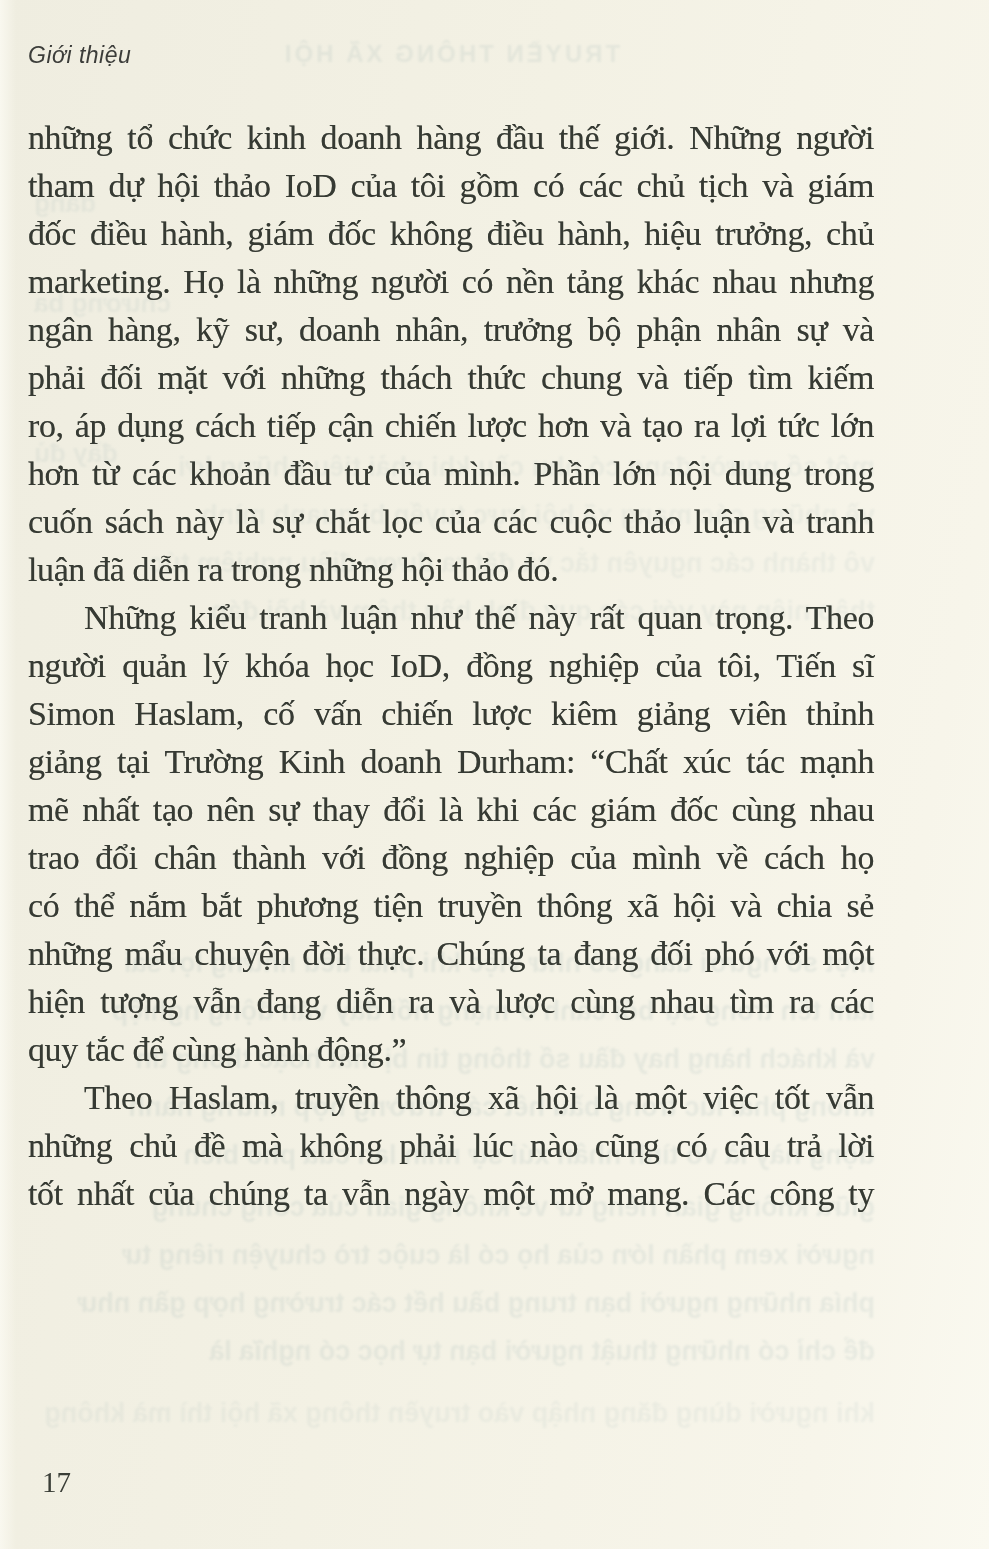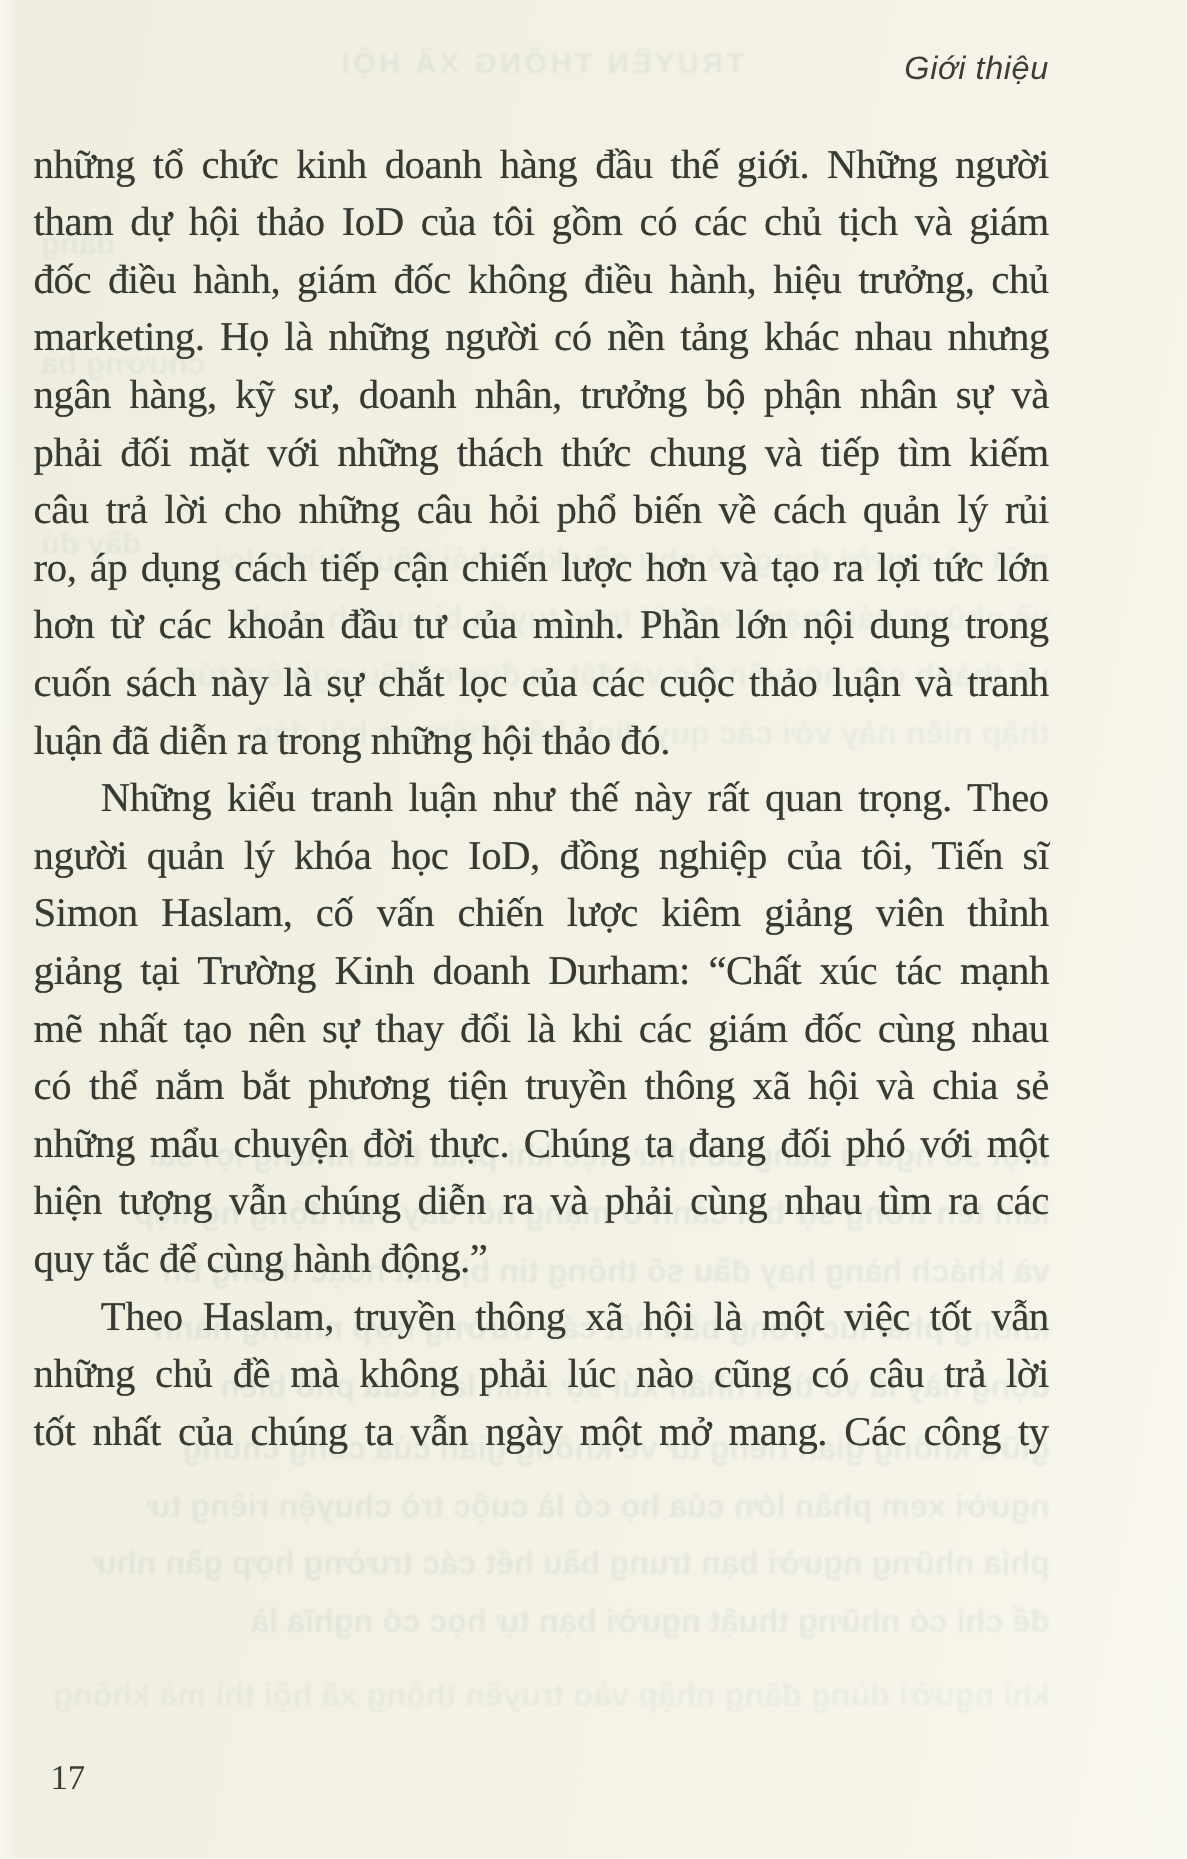--- a/index.html
+++ b/index.html
@@ -11,24 +11,24 @@
     font-family:"Liberation Serif","DejaVu Serif",serif;
   }
   
   .page::before{
     content:"";position:absolute;left:0;top:0;width:16px;height:100%;
     background:linear-gradient(90deg,#f9f8ef, rgba(249,248,239,0));
     pointer-events:none;
   }
   .running-head{
     position:absolute;top:42px;left:28px;width:846px;
-    text-align:right;
+    text-align:left;
     font-family:"Liberation Sans","DejaVu Sans",sans-serif;
     font-style:italic;
-    font-size:27px;color:#3c3d3a;letter-spacing:.5px;
+    font-size:23px;color:#3c3d3a;letter-spacing:.5px;
   }
   .body-text{
     position:absolute;top:114px;left:28px;width:846px;
     font-size:34px;color:#363a33;letter-spacing:-.4px;
     text-shadow:0 0 .6px rgba(54,58,51,.55);
   }
   .para{margin:0;padding:0;}
   .para + .para{}
   .line{
     height:48px;line-height:48px;
@@ -91,36 +91,36 @@
 
   <div class="body-text">
 
     <div class="para">
       <div class="line">những tổ chức kinh doanh hàng đầu thế giới. Những người</div>
       <div class="line">tham dự hội thảo IoD của tôi gồm có các chủ tịch và giám</div>
       <div class="line">đốc điều hành, giám đốc không điều hành, hiệu trưởng, chủ</div>
       <div class="line">marketing. Họ là những người có nền tảng khác nhau nhưng</div>
       <div class="line">ngân hàng, kỹ sư, doanh nhân, trưởng bộ phận nhân sự và</div>
       <div class="line">phải đối mặt với những thách thức chung và tiếp tìm kiếm</div>
-      <div class="line">câu trả lời cho những câu hỏi phổ biến về cách quản lý rủi</div>
       <div class="line">ro, áp dụng cách tiếp cận chiến lược hơn và tạo ra lợi tức lớn</div>
       <div class="line">hơn từ các khoản đầu tư của mình. Phần lớn nội dung trong</div>
       <div class="line">cuốn sách này là sự chắt lọc của các cuộc thảo luận và tranh</div>
       <div class="line para-end">luận đã diễn ra trong những hội thảo đó.</div>
     </div>
 
     <div class="para">
       <div class="line indent">Những kiểu tranh luận như thế này rất quan trọng. Theo</div>
       <div class="line">người quản lý khóa học IoD, đồng nghiệp của tôi, Tiến sĩ</div>
       <div class="line">Simon Haslam, cố vấn chiến lược kiêm giảng viên thỉnh</div>
       <div class="line">giảng tại Trường Kinh doanh Durham: “Chất xúc tác mạnh</div>
       <div class="line">mẽ nhất tạo nên sự thay đổi là khi các giám đốc cùng nhau</div>
+      <div class="line">trao đổi chân thành với đồng nghiệp của mình về cách họ</div>
       <div class="line">có thể nắm bắt phương tiện truyền thông xã hội và chia sẻ</div>
       <div class="line">những mẩu chuyện đời thực. Chúng ta đang đối phó với một</div>
-      <div class="line">hiện tượng vẫn chúng diễn ra và phải cùng nhau tìm ra các</div>
+      <div class="line">hiện tượng vẫn đang diễn ra và lược cùng nhau tìm ra các</div>
       <div class="line para-end">quy tắc để cùng hành động.”</div>
     </div>
 
     <div class="para">
       <div class="line indent">Theo Haslam, truyền thông xã hội là một việc tốt vẫn</div>
       <div class="line">những chủ đề mà không phải lúc nào cũng có câu trả lời</div>
       <div class="line">tốt nhất của chúng ta vẫn ngày một mở mang. Các công ty</div>
     </div>
 
   </div>

